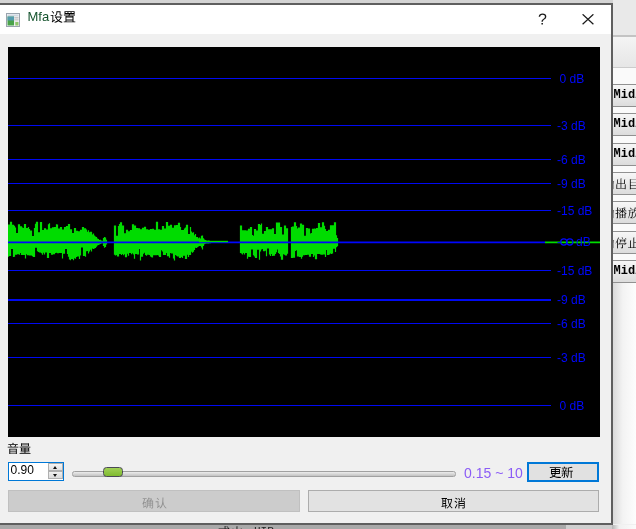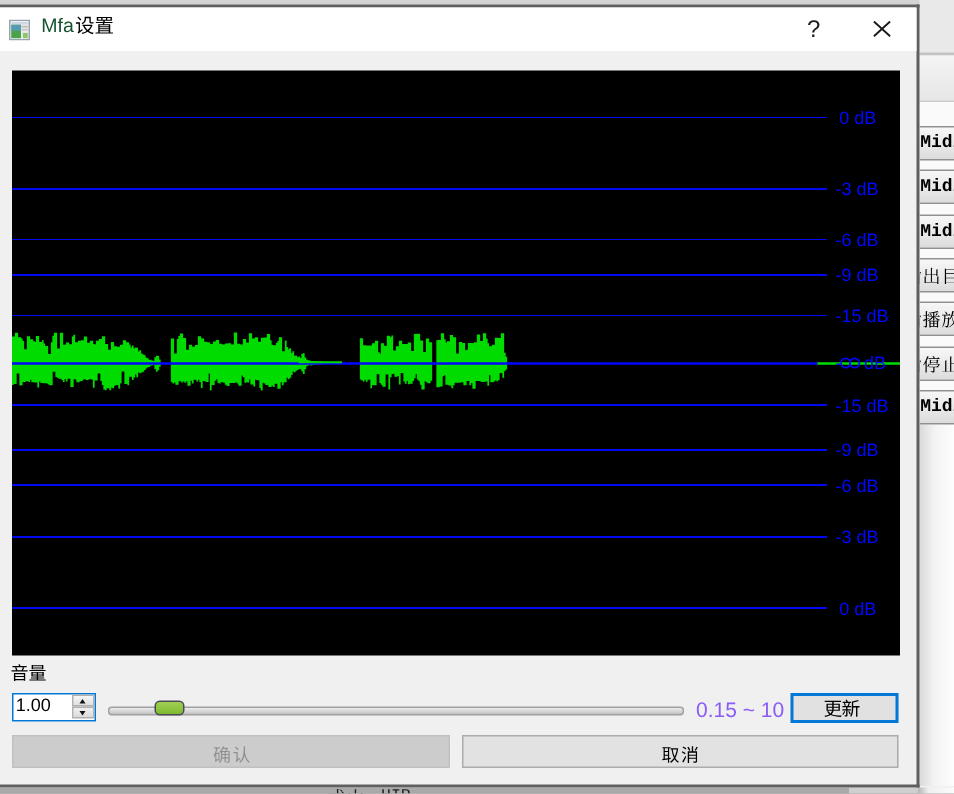--- a/index.html
+++ b/index.html
@@ -122,21 +122,21 @@
         <circle cx="561.8" cy="195" r="3.1"></circle>
       </g>
 </svg>
     <svg style="position:absolute;left:7px;top:441.5px" width="28" height="14" viewBox="0 0 28 14">
       <g fill="#000">
         <path d="M5.2 1C5.4 1.3 5.6 1.7 5.7 2H1.3V2.8H10.8V2H6.7C6.6 1.6 6.4 1.2 6.1 0.8ZM3 3.1C3.3 3.6 3.6 4.3 3.7 4.8H0.7V5.6H11.4V4.8H8.3C8.6 4.3 8.9 3.7 9.2 3.1L8.2 2.9C8 3.4 7.7 4.3 7.4 4.8H4.2L4.6 4.7C4.5 4.2 4.2 3.5 3.8 2.9ZM3.2 9.4H8.9V10.7H3.2ZM3.2 8.7V7.5H8.9V8.7ZM2.3 6.7V12H3.2V11.5H8.9V11.9H9.8V6.7Z"></path>
         <path d="M15 3H21V3.7H15ZM15 1.8H21V2.5H15ZM14.1 1.3V4.2H21.9V1.3ZM12.6 4.7V5.4H23.4V4.7ZM14.8 7.7H17.5V8.4H14.8ZM18.4 7.7H21.3V8.4H18.4ZM14.8 6.5H17.5V7.2H14.8ZM18.4 6.5H21.3V7.2H18.4ZM12.6 11V11.7H23.5V11H18.4V10.3H22.5V9.6H18.4V9H22.2V6H13.9V9H17.5V9.6H13.6V10.3H17.5V11Z"></path>
       </g>
     </svg>
     <div class="abs" style="left:8px;top:462px;width:56px;height:18.5px;background:#fff;border:1px solid #0078d7"></div>
-    <div class="abs" style="left:10.5px;top:464.2px;font-size:12px;line-height:12px;color:#000">1.00</div>
+    <div class="abs" style="left:10.5px;top:464.2px;font-size:12px;line-height:12px;color:#000">0.90</div>
     <div class="abs" style="left:47.5px;top:463px;width:15.5px;height:8.2px;background:linear-gradient(#f6f6f6,#e0e0e0);border:1px solid #b0b0b0"></div>
     <div class="abs" style="left:47.5px;top:471.2px;width:15.5px;height:8.3px;background:linear-gradient(#f0f0f0,#dadada);border:1px solid #b0b0b0"></div>
     <div class="abs" style="left:52.5px;top:465.7px;width:0;height:0;border-left:2.8px solid transparent;border-right:2.8px solid transparent;border-bottom:3.2px solid #111"></div>
     <div class="abs" style="left:52.5px;top:474.2px;width:0;height:0;border-left:2.8px solid transparent;border-right:2.8px solid transparent;border-top:3.2px solid #111"></div>
     <div class="abs" style="left:71.5px;top:470.8px;width:384.5px;height:6px;background:linear-gradient(#ececec,#c2c2c2);border:1px solid #a0a0a0;border-radius:2.5px"></div>
     <div class="abs" style="left:103px;top:466.8px;width:20px;height:10px;background:linear-gradient(#a0d055,#7fba30);border:1.4px solid #4a4a55;border-radius:3.5px"></div>
     <div class="abs" style="left:464px;top:467px;font-size:14px;line-height:12.5px;color:#8b5cf6">0.15 ~ 10</div>
     <div class="abs" style="left:526.5px;top:461.8px;width:72px;height:20.2px;background:#e1e1e1;border:2px solid #0078d7"></div>
     <svg style="position:absolute;left:549.3px;top:464.6px" width="26" height="15" viewBox="0 0 26 15">
       <g fill="#000">

